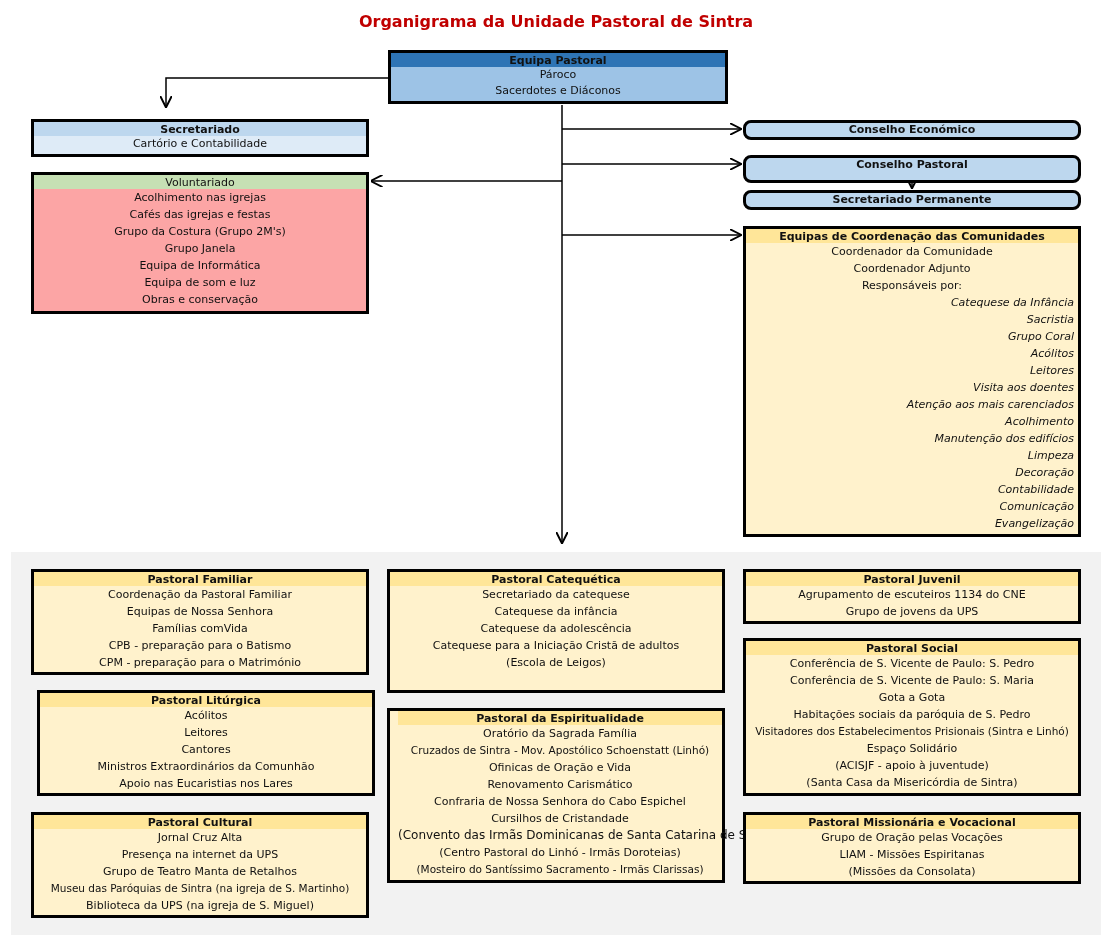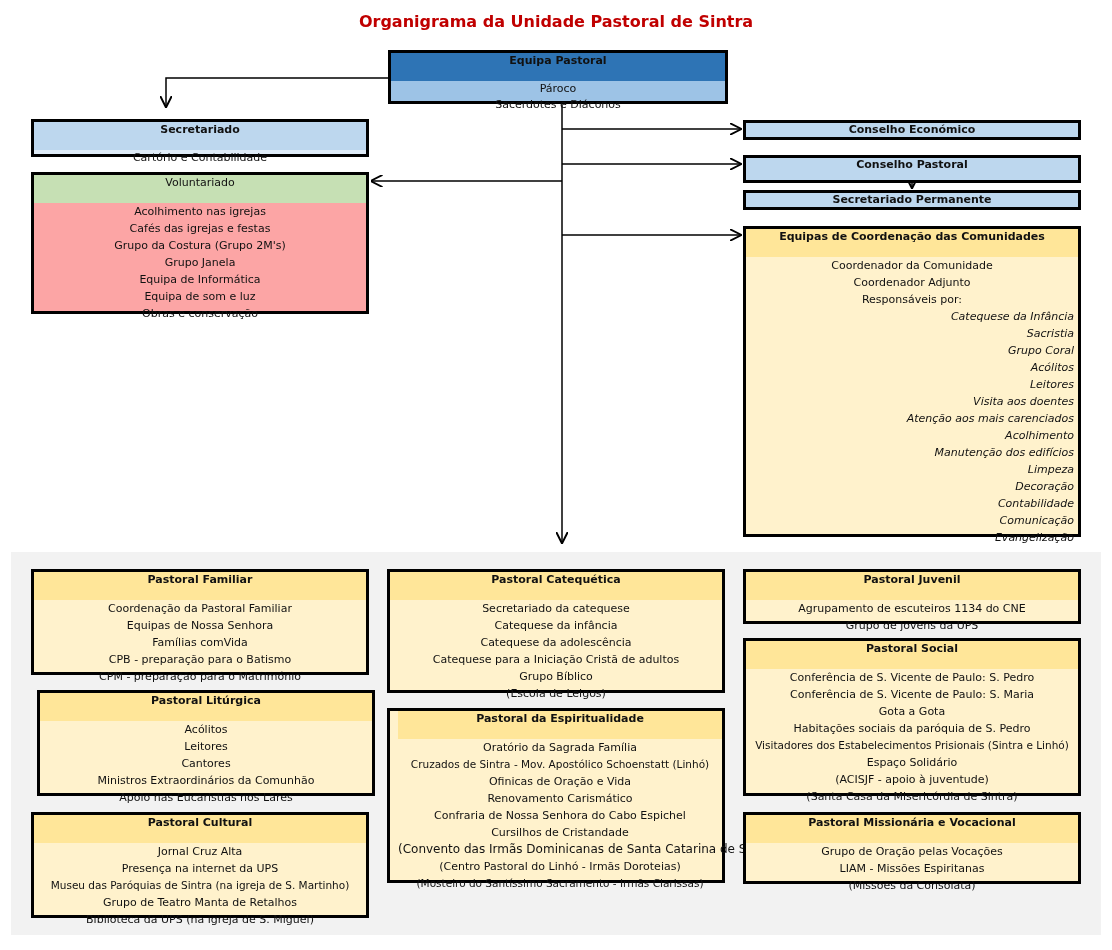--- a/index.html
+++ b/index.html
@@ -1,30 +1,30 @@
 <!DOCTYPE html>
 <html><head>
 <meta charset="utf-8">
 <style>
   html,body{margin:0;padding:0;background:#ffffff;}
   body{width:1112px;height:950px;position:relative;overflow:hidden;font-family:"DejaVu Sans",sans-serif;font-size:11px;color:#111;}
   .title{position:absolute;top:12px;left:0;width:1112px;text-align:center;color:#c00000;font-weight:bold;font-size:16px;}
   .box{position:absolute;border:3px solid #000;box-sizing:border-box;}
-  .box .hdr{text-align:center;font-weight:bold;height:28px;line-height:16px;font-size:11px;}
+  .box .hdr{text-align:center;font-weight:bold;height:14px;line-height:16px;font-size:11px;}
   .box .row{text-align:center;height:17px;line-height:17px;white-space:nowrap;font-size:11px;}
   .box .row.it{text-align:right;font-style:italic;padding-right:4px;}
   .blue .hdr{background:#2e74b5;}
   .blue{background:#9dc3e6;}
   .lblue{background:#deebf7;}
   .lblue .hdr{background:#bdd7ee;}
   .green{background:#fca5a5;}
   .green .hdr{background:#c6e0b4;}
   .yellow{background:#fff2cc;}
   .yellow .hdr{background:#ffe699;}
-  .single{background:#bdd7ee;}
+  .single{background:#bdd7ee;border-radius:8px;}
   .single .hdr{background:transparent;line-height:12px;height:12px;}
   .graybg{position:absolute;left:11px;top:552px;width:1090px;height:383px;background:#f2f2f2;}
   svg.lines{position:absolute;left:0;top:0;}
 </style>
 </head>
 <body>
 
 <div class="title">Organigrama da Unidade Pastoral de Sintra</div>
 
 <div class="graybg"></div>
@@ -114,32 +114,31 @@
   <div class="row">Leitores</div>
   <div class="row">Cantores</div>
   <div class="row">Ministros Extraordinários da Comunhão</div>
   <div class="row">Apoio nas Eucaristias nos Lares</div>
 </div>
 
 <div class="box yellow" style="left:31px;top:812px;width:338px;height:106px;">
   <div class="hdr">Pastoral Cultural</div>
   <div class="row">Jornal Cruz Alta</div>
   <div class="row">Presença na internet da UPS</div>
+  <div class="row">Grupo de Teatro Manta de Retalhos</div>
   <div class="row" style="font-size:10.5px">Museu das Paróquias de Sintra (na igreja de S. Martinho)</div>
-  <div class="row">Grupo de Teatro Manta de Retalhos</div>
   <div class="row">Biblioteca da UPS (na igreja de S. Miguel)</div>
 </div>
 
 <div class="box yellow" style="left:387px;top:569px;width:338px;height:124px;">
   <div class="hdr">Pastoral Catequética</div>
   <div class="row">Secretariado da catequese</div>
   <div class="row">Catequese da infância</div>
   <div class="row">Catequese da adolescência</div>
   <div class="row">Catequese para a Iniciação Cristã de adultos</div>
-  <div class="row">Grupo  Bíblico</div>
   <div class="row">(Escola de Leigos)</div>
 </div>
 
 <div class="box yellow" style="left:387px;top:708px;width:338px;height:175px;padding-left:8px;">
   <div class="hdr">Pastoral da Espiritualidade</div>
   <div class="row">Oratório da Sagrada Família</div>
   <div class="row" style="font-size:10.5px">Cruzados de Sintra - Mov. Apostólico Schoenstatt (Linhó)</div>
   <div class="row">Ofinicas de Oração e Vida</div>
   <div class="row">Renovamento Carismático</div>
   <div class="row">Confraria de Nossa Senhora do Cabo Espichel</div>

